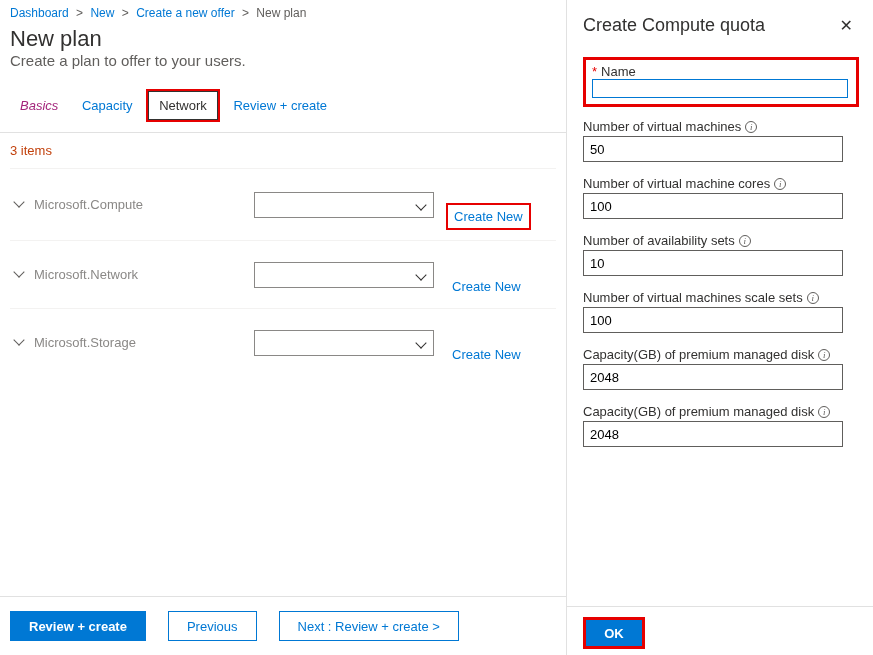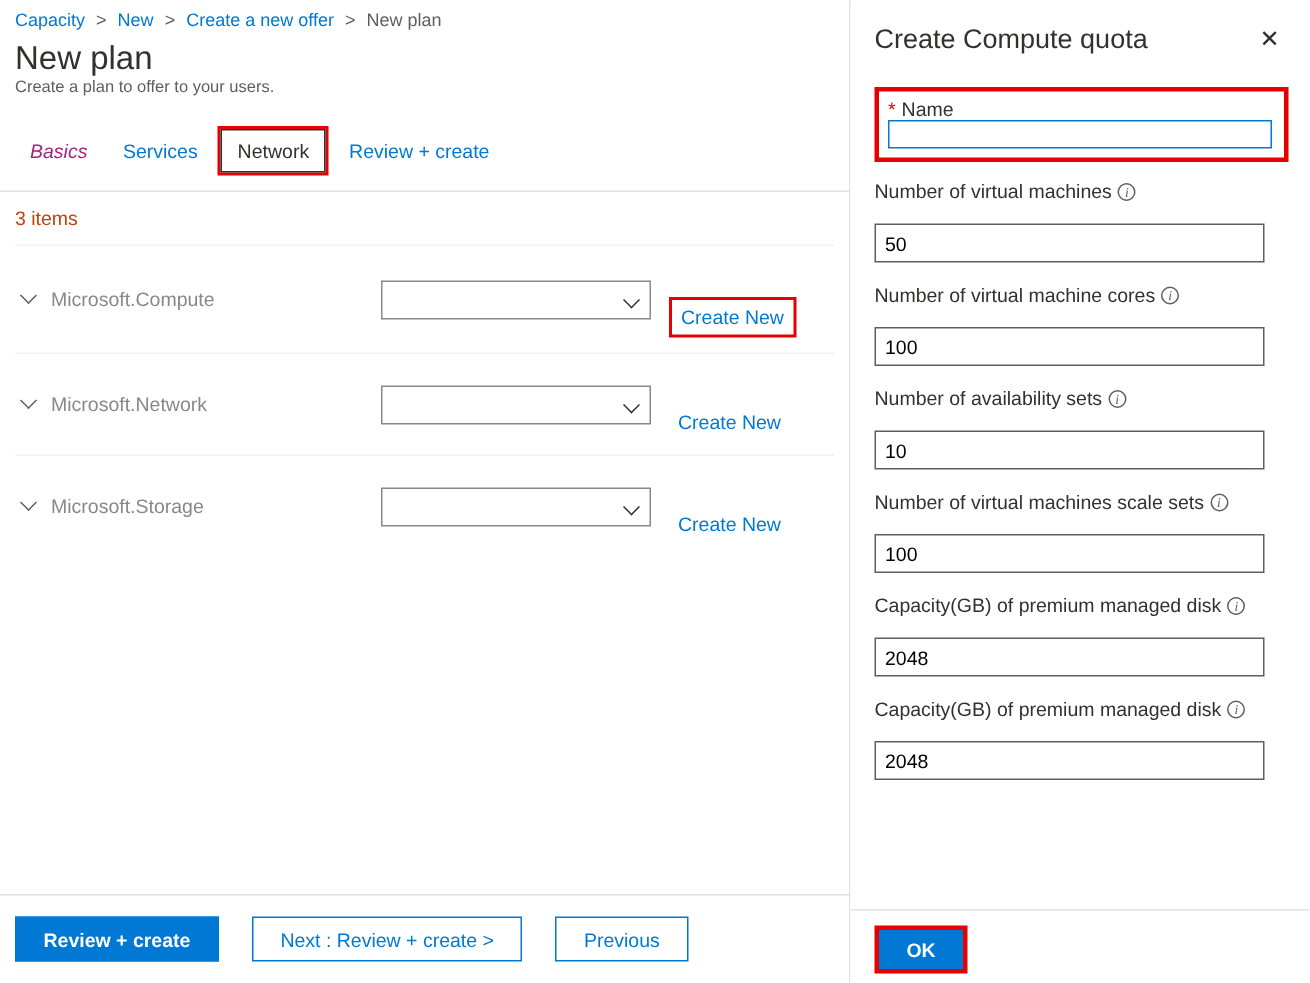--- a/index.html
+++ b/index.html
@@ -22,21 +22,21 @@
     padding: 4px 10px 0 10px;
   }
   .breadcrumbs {
     font-size: 12px;
     padding: 2px 0 4px 0;
     color: #605e5c;
   }
   .breadcrumbs a { color: #0078d4; text-decoration: none; cursor: pointer; }
   .bc-sep { padding: 0 4px; color: #605e5c; }
   .page-title { font-size: 22px; font-weight: 400; margin: 2px 0 0 0; }
-  .page-sub { font-size: 11px; color: #605e5c; margin-bottom: 20px; }
+  .page-sub { font-size: 15px; color: #605e5c; margin-bottom: 20px; }
   .tabs { margin: 0 0 10px 0; }
   .tab {
     display: inline-block;
     padding: 6px 10px;
     color: #0078d4;
     cursor: pointer;
     font-size: 13px;
   }
   .tab.basics { color: #a4267c; font-style: italic; }
   .tab-active-wrap {
@@ -151,21 +151,21 @@
     font-family: Georgia, serif;
     color: #605e5c;
     cursor: help;
   }
   .field input {
     width: 260px;
     height: 26px;
     border: 1px solid #605e5c;
     padding: 2px 6px;
     font-size: 13px;
-    margin-top: 14px;
+    margin-top: 2px;
   }
   .name-wrap {
     border: 3px solid #e60000;
     padding: 4px 6px 6px 6px;
     width: 276px;
     margin-bottom: 12px;
   }
   .req { color: #e60000; }
   .name-wrap input { border: 1px solid #0078d4; width: 256px; }
   .panel-footer {
@@ -182,35 +182,35 @@
     height: 26px; width: 56px;
     font-size: 13px; font-weight: 600;
     cursor: pointer;
   }
 </style>
 </head>
 <body>
 
 <div class="main">
   <div class="breadcrumbs">
-    <a>Capacity</a>
+    <a>Dashboard</a>
     <span class="bc-sep">&gt;</span>
     <a>New</a>
     <span class="bc-sep">&gt;</span>
     <a>Create a new offer</a>
     <span class="bc-sep">&gt;</span>
     <span>New plan</span>
   </div>
 
   <div class="page-title">New plan</div>
   <div class="page-sub">Create a plan to offer to your users.</div>
 
   <div class="tabs">
     <span class="tab basics">Basics</span>
-    <span class="tab">Services</span>
+    <span class="tab">Capacity</span>
     <span class="tab-active-wrap">
       <span class="tab-active">Network</span>
     </span>
     <span class="tab">Review + create</span>
   </div>
   <hr class="hr">
 
   <div class="items-count">3 items</div>
 
   <div class="svc-row">
@@ -227,22 +227,22 @@
   </div>
   <div class="svc-row">
     <span class="chev"></span>
     <span class="svc-name">Microsoft.Storage</span>
     <div class="svc-select"></div>
     <span class="create-new">Create New</span>
   </div>
 
   <div class="footer">
     <button class="btn primary">Review + create</button>
+    <button class="btn">Previous</button>
     <button class="btn">Next : Review + create  &gt;</button>
-    <button class="btn">Previous</button>
   </div>
 </div>
 
 <div class="panel">
   <div class="panel-head">
     <div class="panel-title">Create Compute quota</div>
     <div class="close-x">✕</div>
   </div>
 
   <div class="name-wrap">

